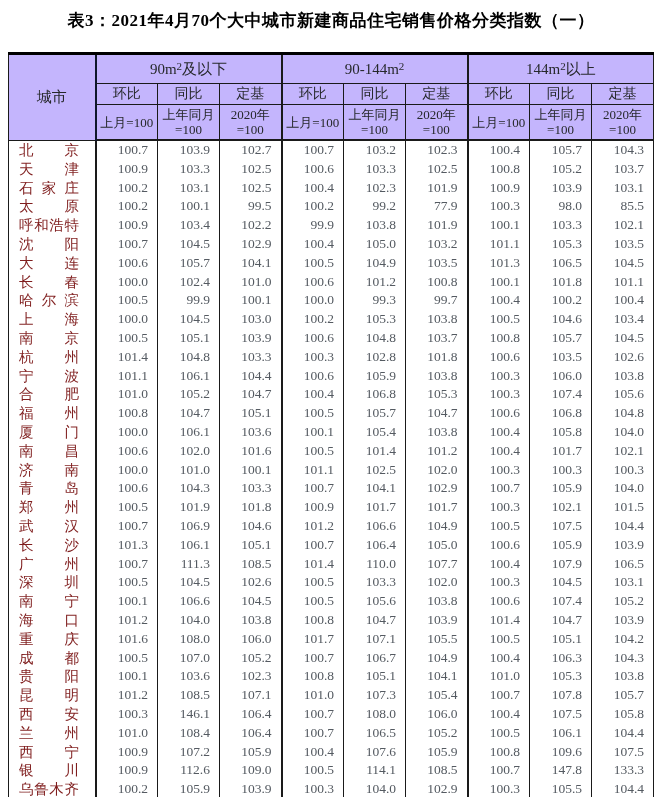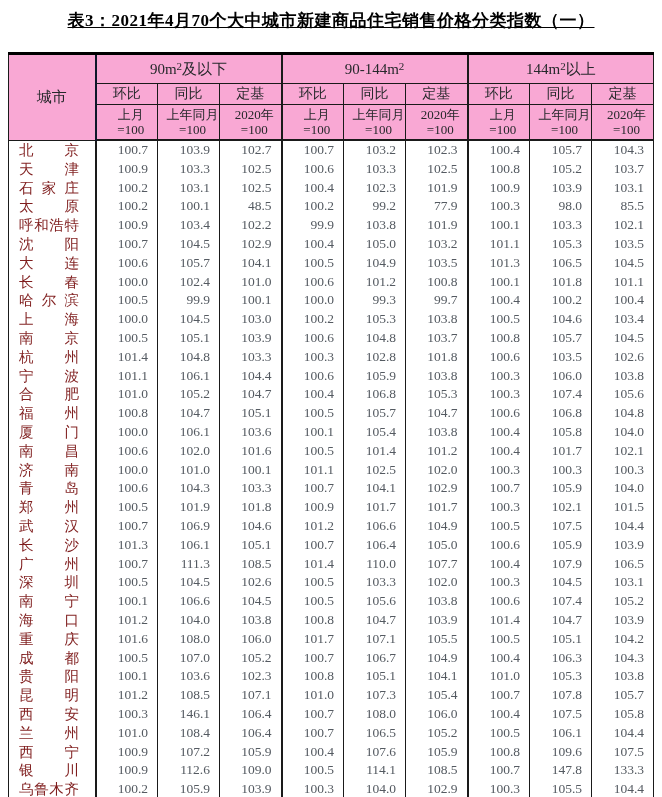--- a/index.html
+++ b/index.html
@@ -5,38 +5,37 @@
   html,body{margin:0;padding:0;}
   body{
     width:662px;height:797px;background:#ffffff;
     font-family:"Liberation Serif","DejaVu Serif",serif;
     overflow:hidden;
   }
   .title{
     margin:9px 0 0 0;text-align:center;
     font-size:17px;font-weight:bold;color:#000;
     letter-spacing:.5px;
-    text-decoration:underline;
   }
   table.idx{
     border-collapse:collapse;table-layout:fixed;
     margin:20px 0 0 8px;width:646px;
     border-top:3px solid #000;border-bottom:3px solid #000;
     border-left:1px solid #1a1a1a;border-right:1px solid #1a1a1a;
   }
   thead th{
     border:1px solid #1a1a1a;font-weight:normal;
-    color:#26282b;background:#f9a8d4;padding:0;
+    color:#26282b;background:#c4b5fd;padding:0;
   }
   thead tr.r1 th{height:28px;font-size:15px;}
   thead tr.r2 th{height:20px;font-size:14px;}
   thead tr.r3 th{height:34px;font-size:13px;line-height:15px;white-space:pre-line;}
   th.city-h{font-size:14.5px;border-right:2px solid #0f172a;}
   .gs{border-left:2px solid #1a1a1a !important;}
-  thead tr:last-child th{border-bottom:2px solid #1a1a1a;padding-left:8px;}
+  thead tr:last-child th{border-bottom:2px solid #1a1a1a;}
   .sup{font-size:11px;vertical-align:4px;}
   tbody td{
     border-top:none;border-bottom:none;
     border-left:1px solid #1a1a1a;border-right:1px solid #1a1a1a;
     height:18.8px;padding:0;line-height:18.8px;
   }
   td.city-cell{color:#7f1d1d;}
   .city-name{
     display:inline-block;width:60px;margin-left:10px;
     font-size:14.5px;text-align:justify;text-align-last:justify;
@@ -136,21 +135,21 @@
         <td class="num">102.3</td>
         <td class="num">101.9</td>
         <td class="num gs">100.9</td>
         <td class="num">103.9</td>
         <td class="num">103.1</td>
       </tr>
       <tr>
         <td class="city-cell"><span class="city-name">太原</span></td>
         <td class="num gs">100.2</td>
         <td class="num">100.1</td>
-        <td class="num">48.5</td>
+        <td class="num">99.5</td>
         <td class="num gs">100.2</td>
         <td class="num">99.2</td>
         <td class="num">77.9</td>
         <td class="num gs">100.3</td>
         <td class="num">98.0</td>
         <td class="num">85.5</td>
       </tr>
       <tr>
         <td class="city-cell"><span class="city-name">呼和浩特</span></td>
         <td class="num gs">100.9</td>

